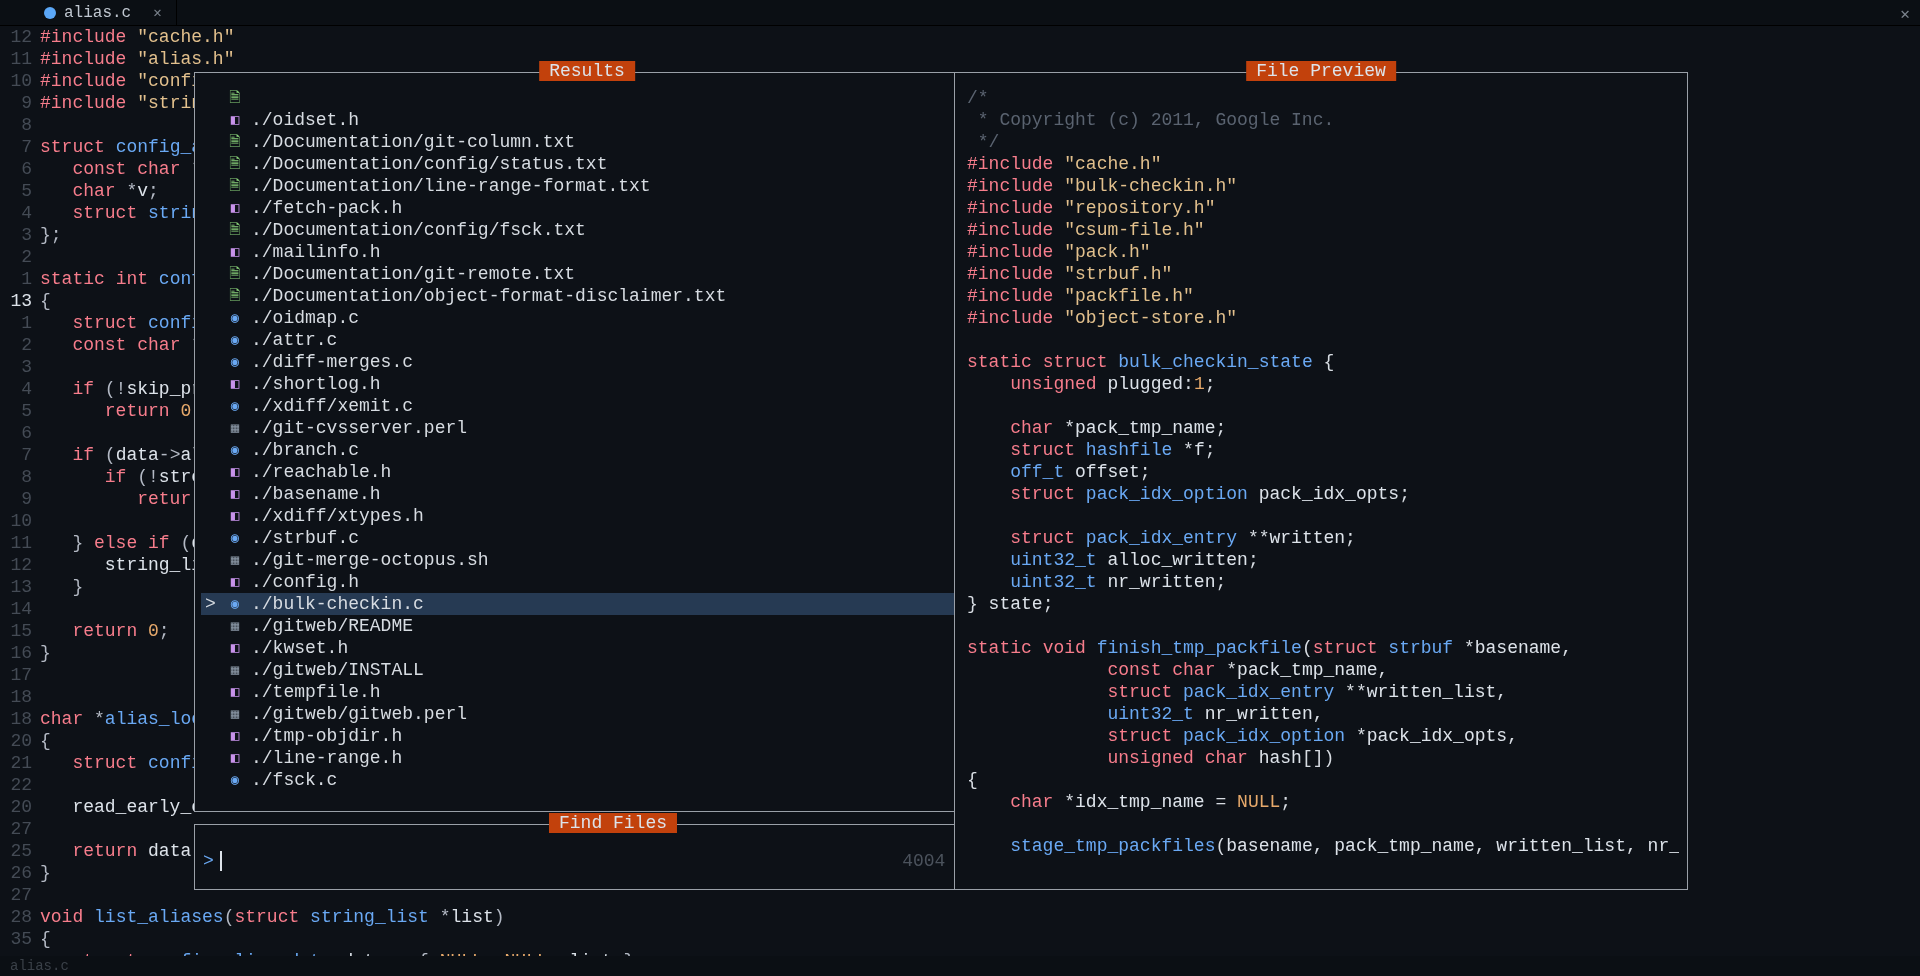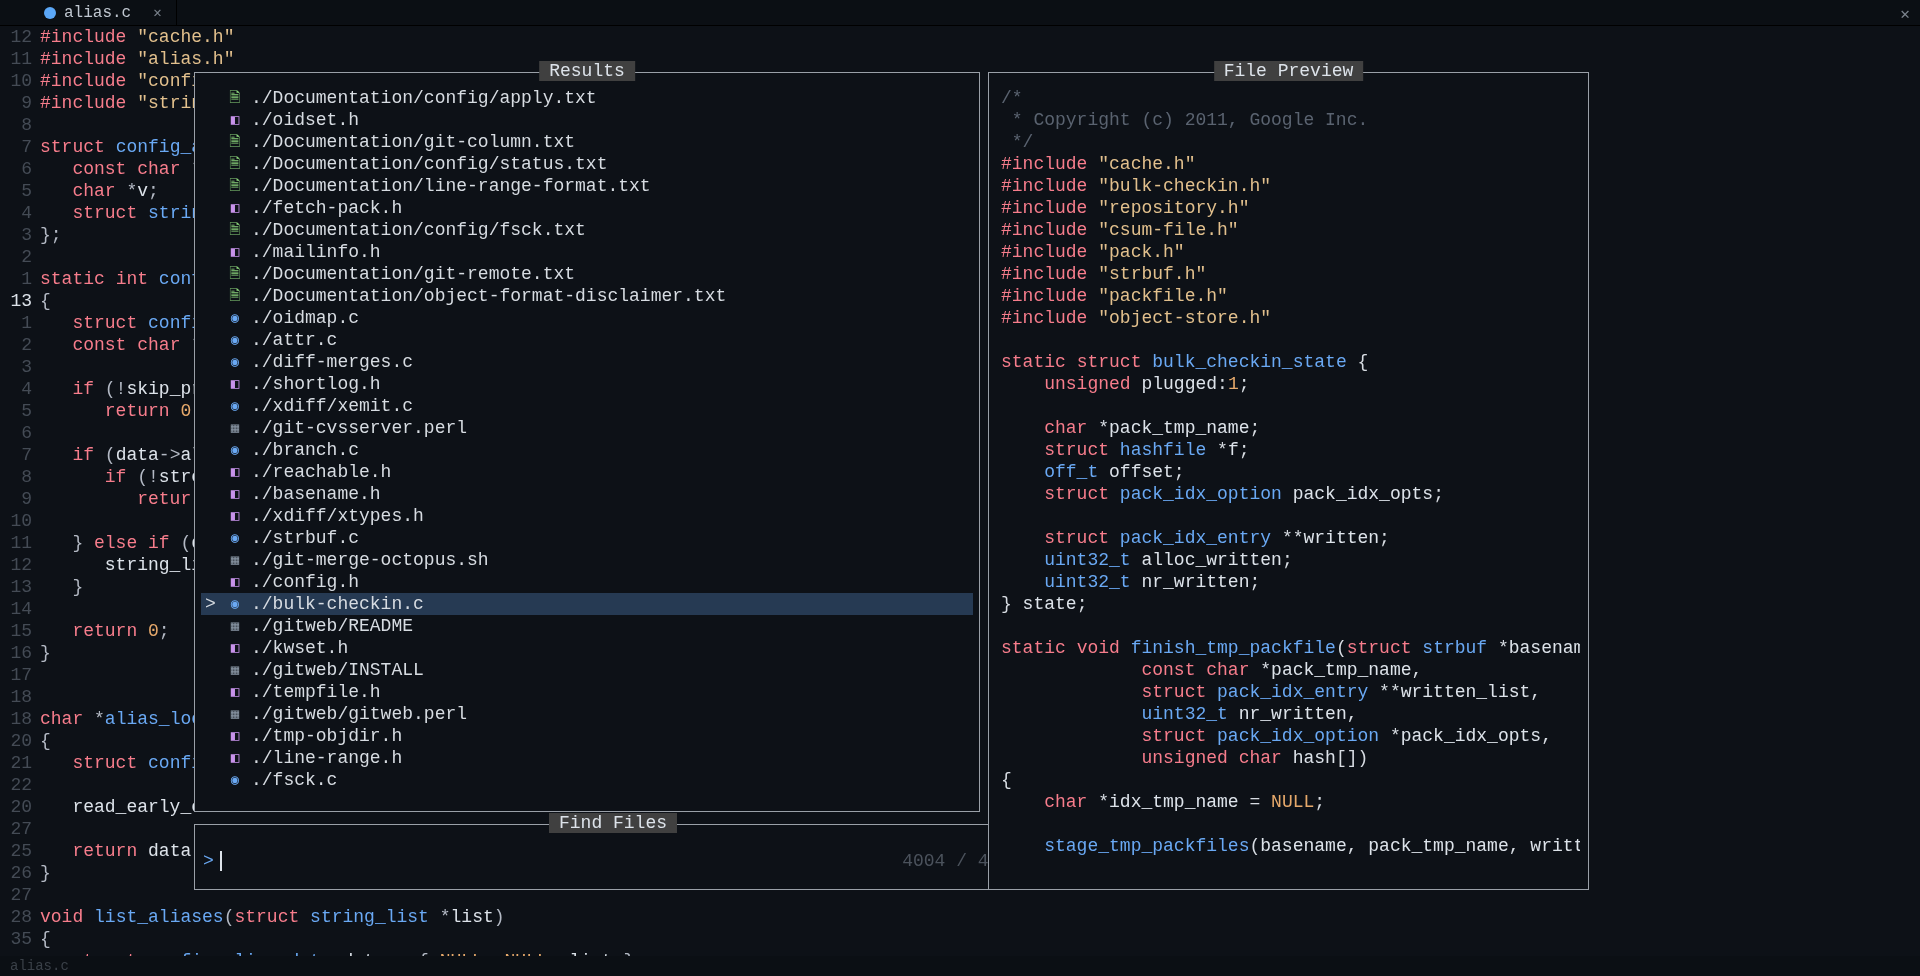--- a/index.html
+++ b/index.html
@@ -19,23 +19,23 @@
 
 .k-red { color:#f77d8c; } 
 .k-blue { color:#6aa9f4; } 
 .k-yellow { color:#e2c08d; }
 .k-orange { color:#e6a96b; }
 .k-white { color:#dde3ea; }
 .num { color:#e6a96b; }
 .cmt { color:#5a6370; }
 
 .pane { position:absolute; border:1px solid #9aa0a8; background:#0d1117; }
-.pane .title { position:absolute; top:-12px; left:50%; transform:translateX(-50%); background:#404040; padding:0 10px; color:#dde3ea; font-size:18px; }
+.pane .title { position:absolute; top:-12px; left:50%; transform:translateX(-50%); background:#c2410c; padding:0 10px; color:#dde3ea; font-size:18px; }
 #results-pane { left:194px; top:72px; width:786px; height:740px; }
-#preview-pane { left:988px; top:72px; width:601px; height:818px; }
+#preview-pane { left:954px; top:72px; width:734px; height:818px; }
 #find-pane    { left:194px; top:824px; width:838px; height:66px; }
 .rlist { position:absolute; inset:14px 6px 6px 6px; overflow:hidden; }
 .ritem { display:flex; align-items:center; height:22px; line-height:22px; padding-left:4px; gap:8px; font-size:18px; color:#d7dce2; }
 .ritem .ptr { width:14px; color:#d7dce2; visibility:hidden; }
 .ritem.sel { background:#263a53; }
 .ritem.sel .ptr { visibility:visible; }
 .ficon { width:16px; display:inline-flex; justify-content:center; font-size:14px; }
 .fi-txt { color:#8bd47a; }
 .fi-h   { color:#c792ea; }
 .fi-c   { color:#6aa9f4; }
@@ -110,21 +110,20 @@
       </div>
     <div class="code" id="code"><div class="ln"><span class="k-red">#include</span> <span class="k-yellow">"cache.h"</span></div><div class="ln"><span class="k-red">#include</span> <span class="k-yellow">"alias.h"</span></div><div class="ln"><span class="k-red">#include</span> <span class="k-yellow">"config.</span></div><div class="ln"><span class="k-red">#include</span> <span class="k-yellow">"string-</span></div><div class="ln"></div><div class="ln"><span class="k-red">struct</span> <span class="k-blue">config_ali</span></div><div class="ln">   <span class="k-red">const</span> <span class="k-red">char</span> *<span class="k-white">a</span></div><div class="ln">   <span class="k-red">char</span> *<span class="k-white">v</span>;</div><div class="ln">   <span class="k-red">struct</span> <span class="k-blue">string</span></div><div class="ln">};</div><div class="ln"></div><div class="ln"><span class="k-red">static</span> <span class="k-red">int</span> <span class="k-blue">config</span></div><div class="ln">{</div><div class="ln">   <span class="k-red">struct</span> <span class="k-blue">config</span></div><div class="ln">   <span class="k-red">const</span> <span class="k-red">char</span> *<span class="k-white">p</span></div><div class="ln"></div><div class="ln">   <span class="k-red">if</span> (!<span class="k-white">skip_pre</span></div><div class="ln">      <span class="k-red">return</span> <span class="num">0</span>;</div><div class="ln"></div><div class="ln">   <span class="k-red">if</span> (<span class="k-white">data</span>-&gt;<span class="k-white">ali</span></div><div class="ln">      <span class="k-red">if</span> (!<span class="k-white">strc</span></div><div class="ln">         <span class="k-red">retur</span></div><div class="ln"></div><div class="ln">   } <span class="k-red">else if</span> (<span class="k-white">da</span></div><div class="ln">      <span class="k-white">string_li</span></div><div class="ln">   }</div><div class="ln"></div><div class="ln">   <span class="k-red">return</span> <span class="num">0</span>;</div><div class="ln">}</div><div class="ln"></div><div class="ln"></div><div class="ln"><span class="k-red">char</span> *<span class="k-blue">alias_looku</span></div><div class="ln">{</div><div class="ln">   <span class="k-red">struct</span> <span class="k-blue">config</span></div><div class="ln"></div><div class="ln">   <span class="k-white">read_early_co</span></div><div class="ln"></div><div class="ln">   <span class="k-red">return</span> <span class="k-white">data</span>.<span class="k-white">v</span></div><div class="ln">}</div><div class="ln"></div><div class="ln"><span class="k-red">void</span> <span class="k-blue">list_aliases</span>(<span class="k-red">struct</span> <span class="k-blue">string_list</span> *<span class="k-white">list</span>)</div><div class="ln">{</div><div class="ln">   <span class="k-red">struct</span> <span class="k-blue">config_alias_data</span> <span class="k-white">data</span> = { <span class="k-orange">NULL</span>, <span class="k-orange">NULL</span>, <span class="k-white">list</span> };</div></div>
   </div>
 
   <div id="results-pane" class="pane">
     <div class="title">Results</div>
     <div class="rlist" id="rlist">
         <div class="ritem">
           <span class="ptr">&gt;</span>
           <span class="ficon fi-txt">🗎</span>
-          <span>./Documentation/config/apply.txt</span>
         </div>
         <div class="ritem">
           <span class="ptr">&gt;</span>
           <span class="ficon fi-h">◧</span>
           <span>./oidset.h</span>
         </div>
         <div class="ritem">
           <span class="ptr">&gt;</span>
           <span class="ficon fi-txt">🗎</span>
           <span>./Documentation/git-column.txt</span>

